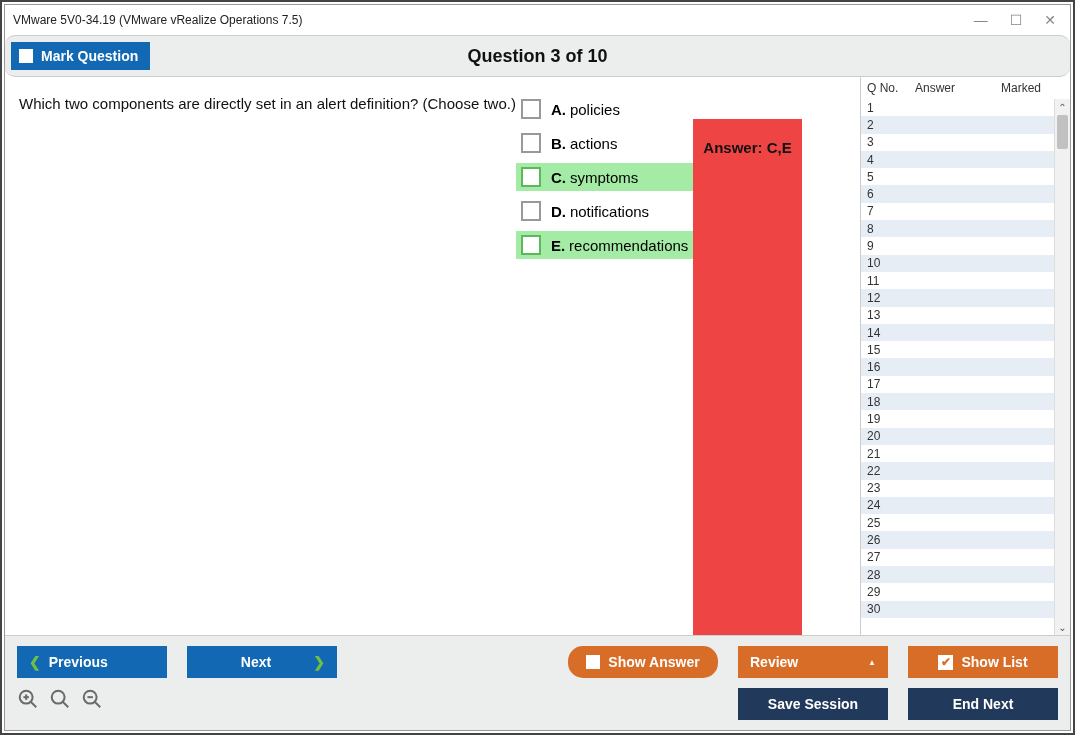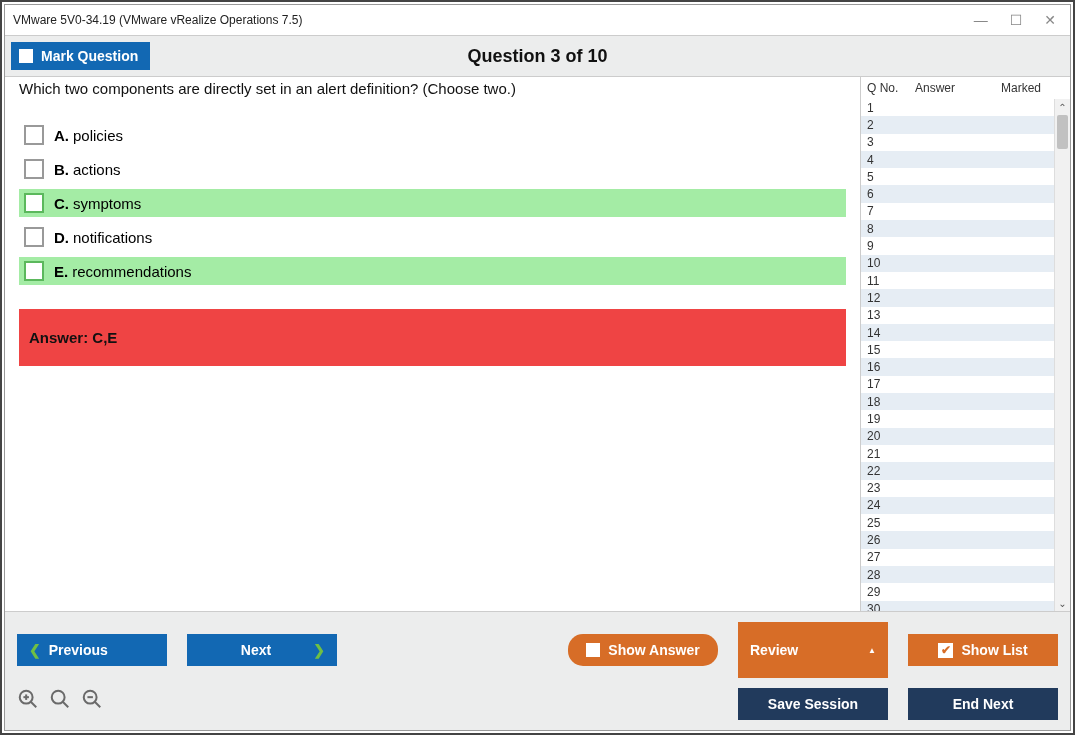--- a/index.html
+++ b/index.html
@@ -3,26 +3,26 @@
 <meta charset="utf-8">
 <style>
   * { box-sizing: border-box; margin: 0; padding: 0; }
   html, body { width: 1075px; height: 735px; font-family: Arial, Helvetica, sans-serif; background: #fff; }
   .outer { width: 1075px; height: 735px; border: 2px solid #444; padding: 2px; background:#fff; position: relative; }
   .inner { width: 100%; height: 100%; border: 1px solid #999; display: flex; flex-direction: column; background:#fff;}
   .titlebar { height: 30px; display: flex; align-items: center; justify-content: space-between; padding: 0 8px; background:#fff; border-bottom: 0; }
   .titlebar .title { font-size: 12px; color:#222; }
   .win-controls { display:flex; gap:22px; color:#888; padding-right:6px;}
   .win-controls span { font-size:14px; cursor:pointer; }
-  .topbar { height: 42px; background:#eceded; border-top:1px solid #ccc; border-bottom:1px solid #ccc; display:flex; align-items:center; position:relative; padding:0 6px;}
+  .topbar { height: 42px; background:#eceded; border-top:1px solid #ccc; border-bottom:1px solid #ccc; display:flex; align-items:center; position:relative; padding:0 6px;border-radius:10px;}
   .mark-btn { background:#1268b3; color:#fff; border:none; padding:6px 12px 6px 8px; font-size:14px; font-weight:bold; display:flex; align-items:center; gap:8px; cursor:pointer;}
   .mark-btn .cb { width:14px; height:14px; background:#fff; border:1px solid #fff; display:inline-block;}
   .qtitle { position:absolute; left:0; right:0; text-align:center; font-size:18px; font-weight:bold; color:#111;}
   .body { flex:1; display:flex; overflow:hidden; }
-  .main { flex:1; padding:3px 14px 0 14px; display:flex; flex-direction:column; }
+  .main { flex:1; padding:18px 14px 0 14px; display:flex; flex-direction:row; }
   .question-text { font-size:15px; color:#111; margin-bottom:24px; }
   .options { display:flex; flex-direction:column; gap:6px; }
   .option { display:flex; align-items:center; gap:10px; padding:3px 4px; border:1px solid transparent; font-size:15px;}
   .option .cbx { width:20px; height:20px; border:2px solid #999; background:#fff; flex-shrink:0; cursor:pointer;}
   .option.highlight { background:#a4eca5; }
   .option.hlborder .cbx { border-color:#5bb85c; }
   .option .lbl { display:flex; gap:4px; }
   .option .lbl .letter { font-weight:bold; }
   .answer-box { margin-top:24px; background:#ef4444; padding:20px 10px; font-size:15px; font-weight:bold; color:#111;}
   
@@ -47,21 +47,21 @@
   .btn-blue { background:#1268b3; }
   .btn-orange { background:#d76d27; }
   .btn-dark { background:#213a5c; }
   .prev-btn { width:150px; justify-content:flex-start; padding-left:12px;}
   .next-btn { width:150px; justify-content:fl-end; padding-right:12px; justify-content:center; position:relative;align-items:center;}
   .next-btn .arrow-right { position:absolute; right:12px;}
   .prev-btn .arrow-left { color:#6fbf44; font-weight:bold;}
   .next-btn .arrow-right { color:#6fbf44; font-weight:bold;}
   .show-answer { width:150px;border-radius:15px;}
   .show-answer .cb { width:14px; height:14px; background:#fff; display:inline-block; border:1px solid #fff;}
-  .review-btn { width:150px; justify-content:space-between; padding:20px 12px;}
+  .review-btn { width:150px; justify-content:space-between; padding:8px 12px;}
   .review-btn .tri { font-size:8px; color:#fff;}
   .showlist-btn { width:150px;}
   .showlist-btn .cb { width:15px; height:15px; background:#fff; display:inline-flex; align-items:center; justify-content:center; color:#d76d27; font-size:12px; font-weight:bold;}
   .btn-row2 { display:flex; }
   .zoom-icons { display:flex; gap:10px; color:#6a6a6a;}
   .zoom-icons svg { width:22px; height:22px; }
   .btn-row2 .spacer { flex:1;}
   .save-btn { width:150px; margin-right:20px;}
   .end-btn { width:150px;}
 </style>

